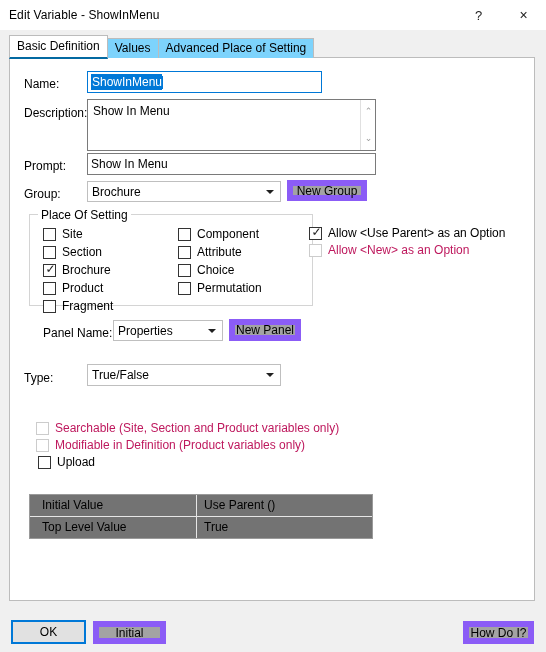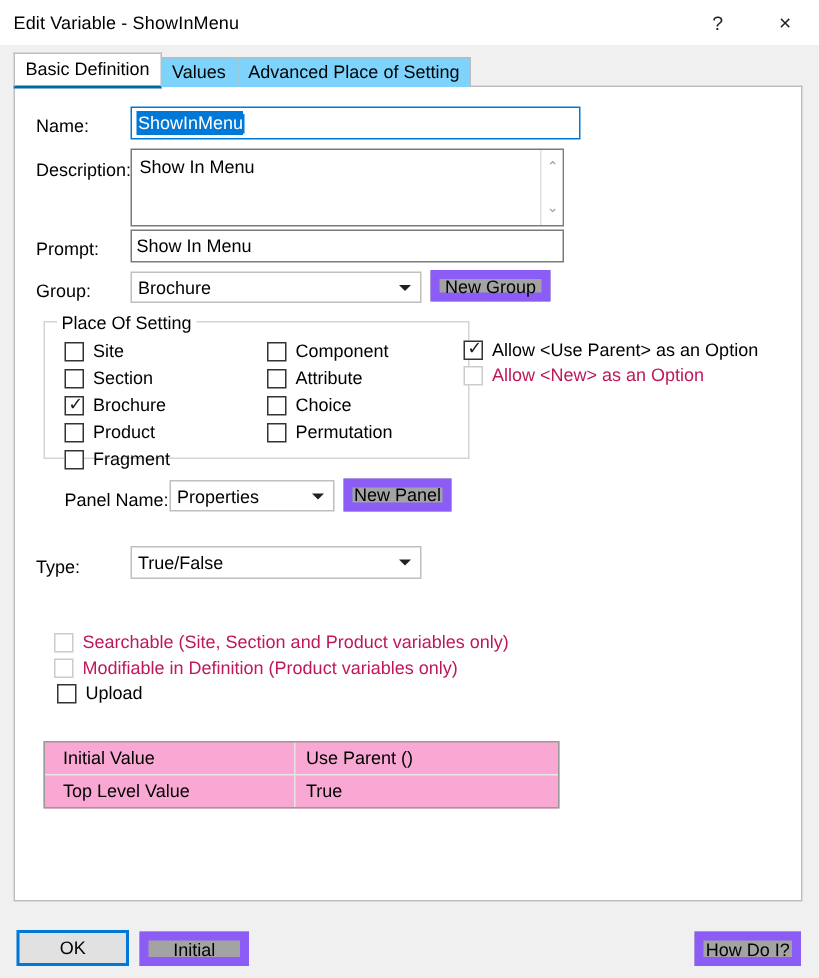--- a/index.html
+++ b/index.html
@@ -263,21 +263,21 @@
     font-size: 12px;
     color: #000;
   }
   .cblabel.disabled { color: #be185d; }
 
   
   .vtable {
     position: absolute;
     box-sizing: border-box;
     border: 1px solid #9a9a9a;
-    background: #f9a8d4;
+    background: #737373;
     overflow: hidden;
   }
   .vrow {
     display: flex;
     height: 21px;
     align-items: center;
     border-bottom: 1px solid #e6e6e6;
   }
   .vrow:last-child { border-bottom: none; }
   .vcell-key {
@@ -324,21 +324,21 @@
 
 <div class="tabstrip">
   <div class="tab active">Basic Definition</div>
   <div class="tab">Values</div>
   <div class="tab">Advanced Place of Setting</div>
 </div>
 
 <div class="panel">
 
   <div class="lbl" style="left:14px; top:19px;">Name:</div>
-  <div class="textbox focused" style="left:77px; top:13px; width:300px; height:22px;">
+  <div class="textbox focused" style="left:77px; top:13px; width:235px; height:22px;">
     <span class="sel">ShowInMenu</span>
       <span class="caret"></span>
   </div>
 
   <div class="lbl" style="left:14px; top:48px;">Description:</div>
   <div class="textarea" style="left:77px; top:41px; width:289px; height:52px;">
     <div class="textarea-text">Show In Menu</div>
     <div class="vscroll">
       <div class="arrow up">⌃</div>
       <div class="arrow down">⌄</div>

